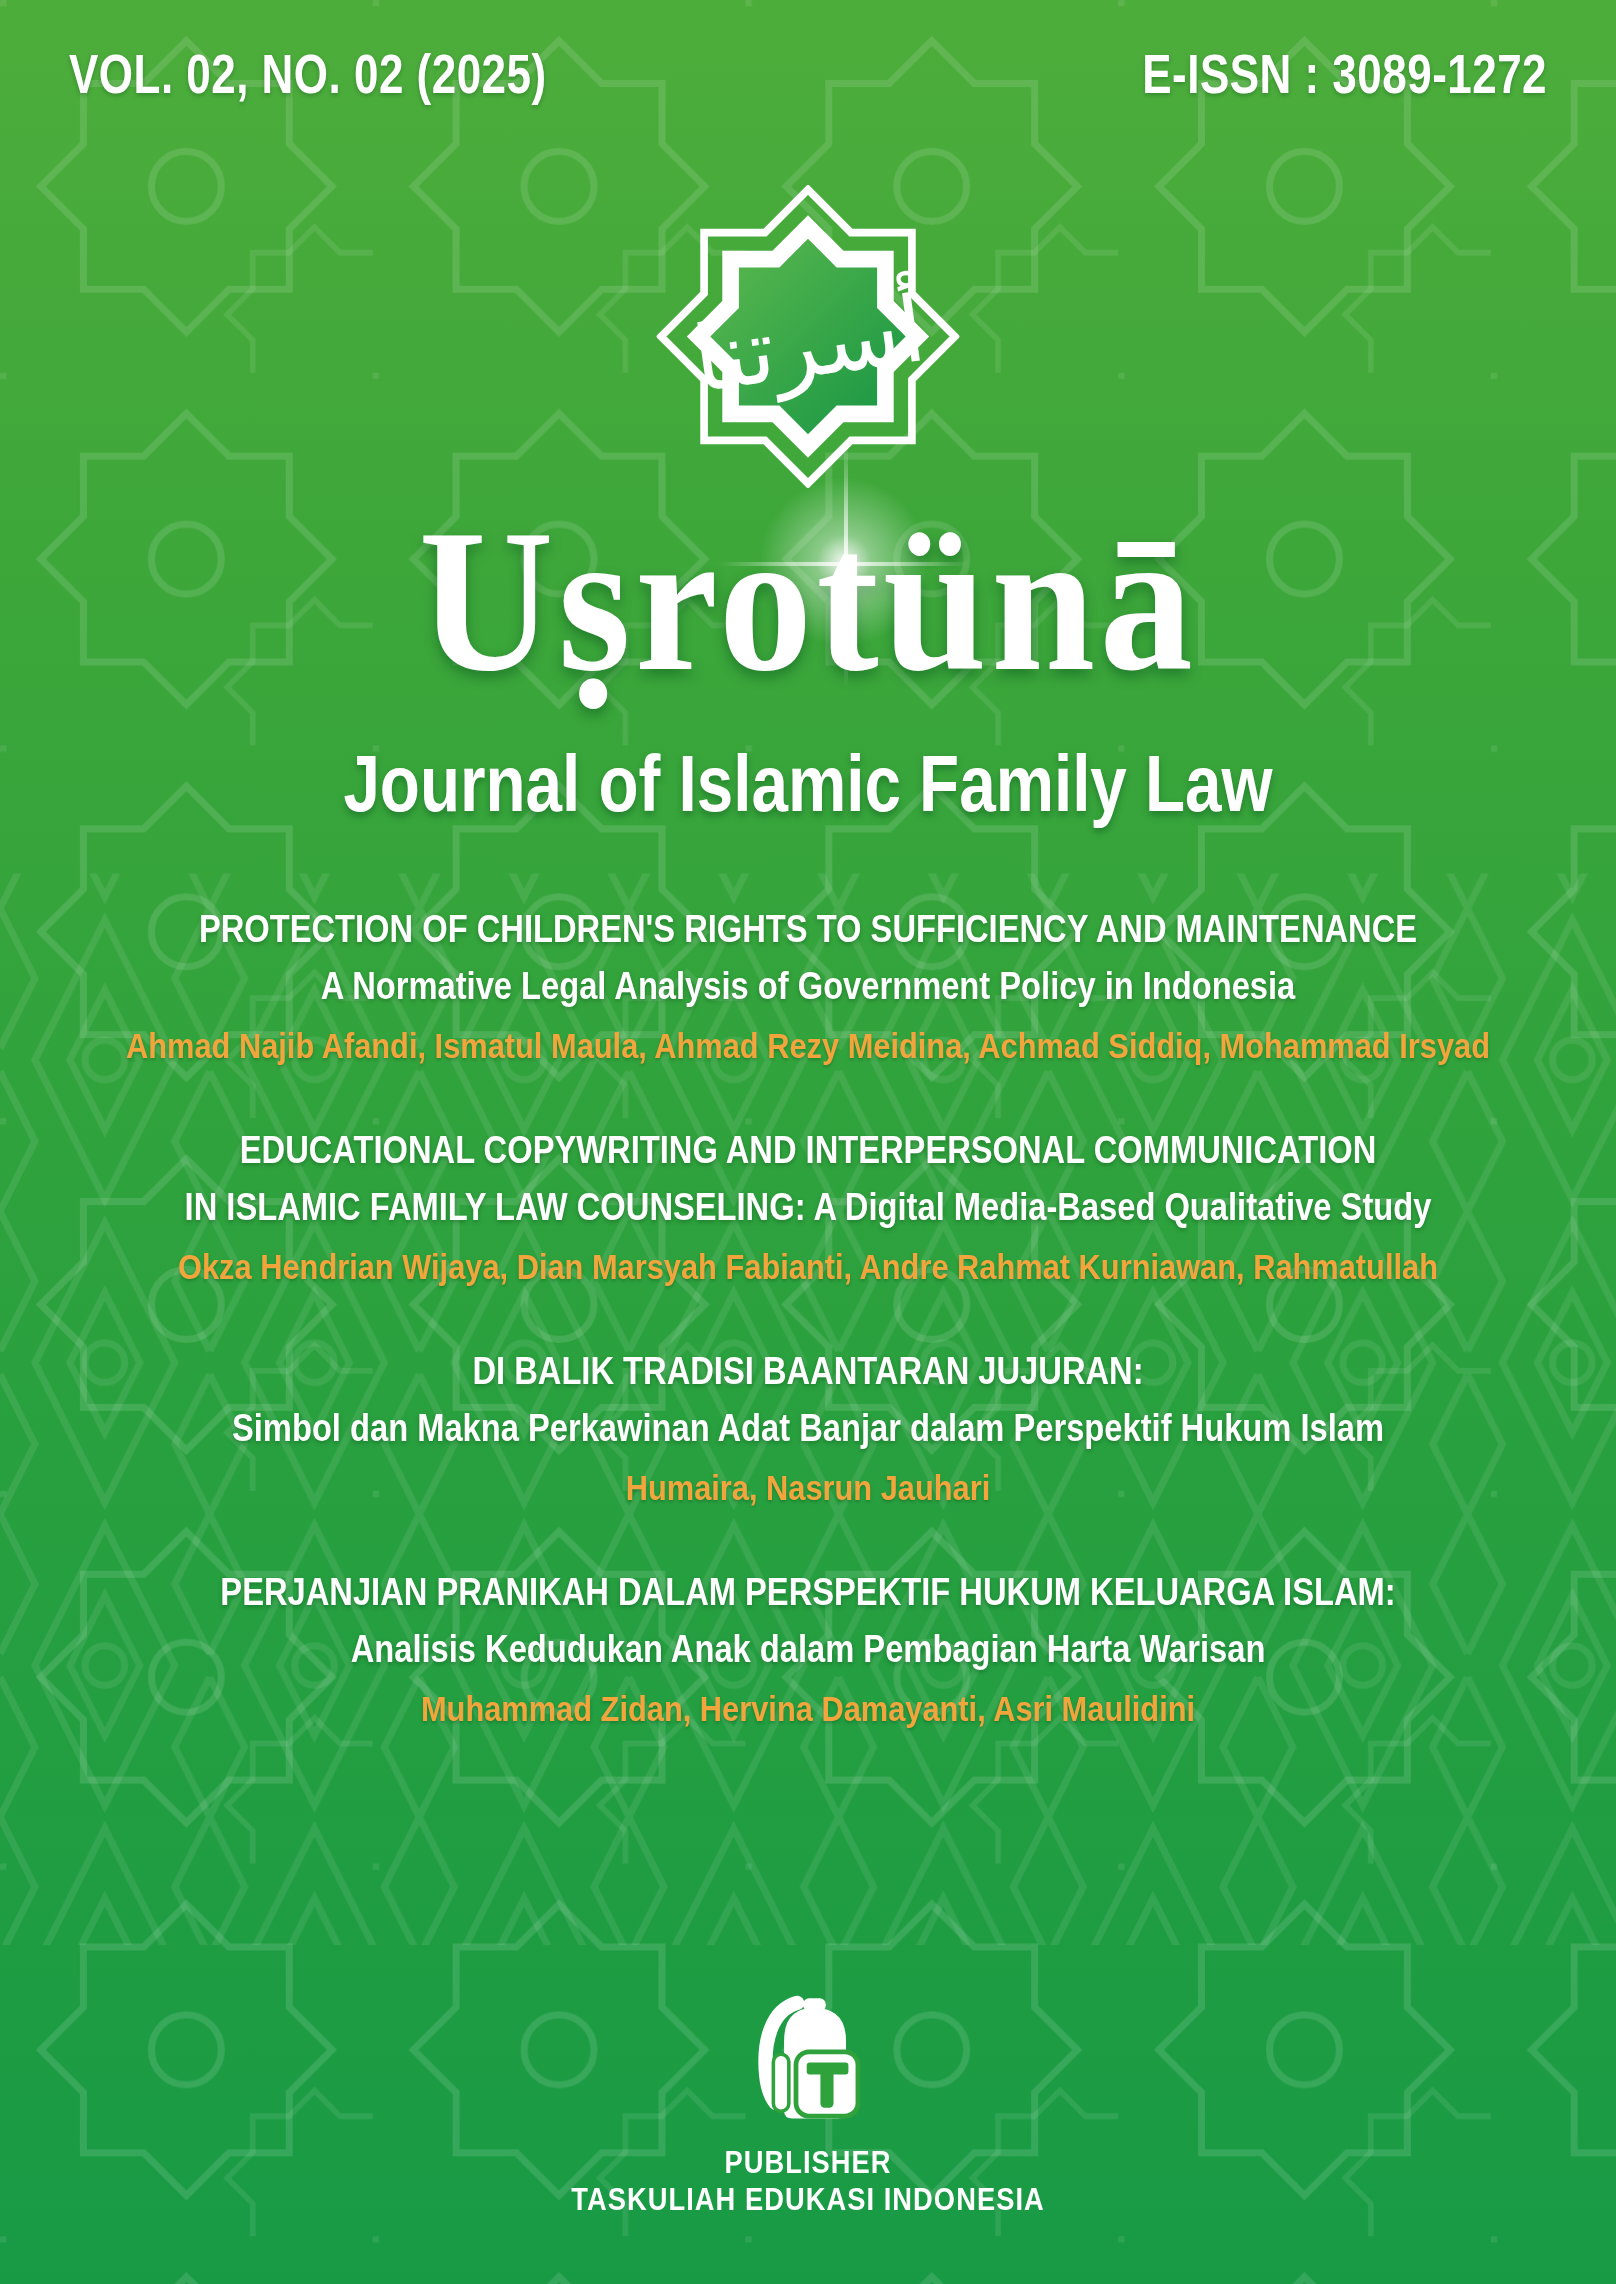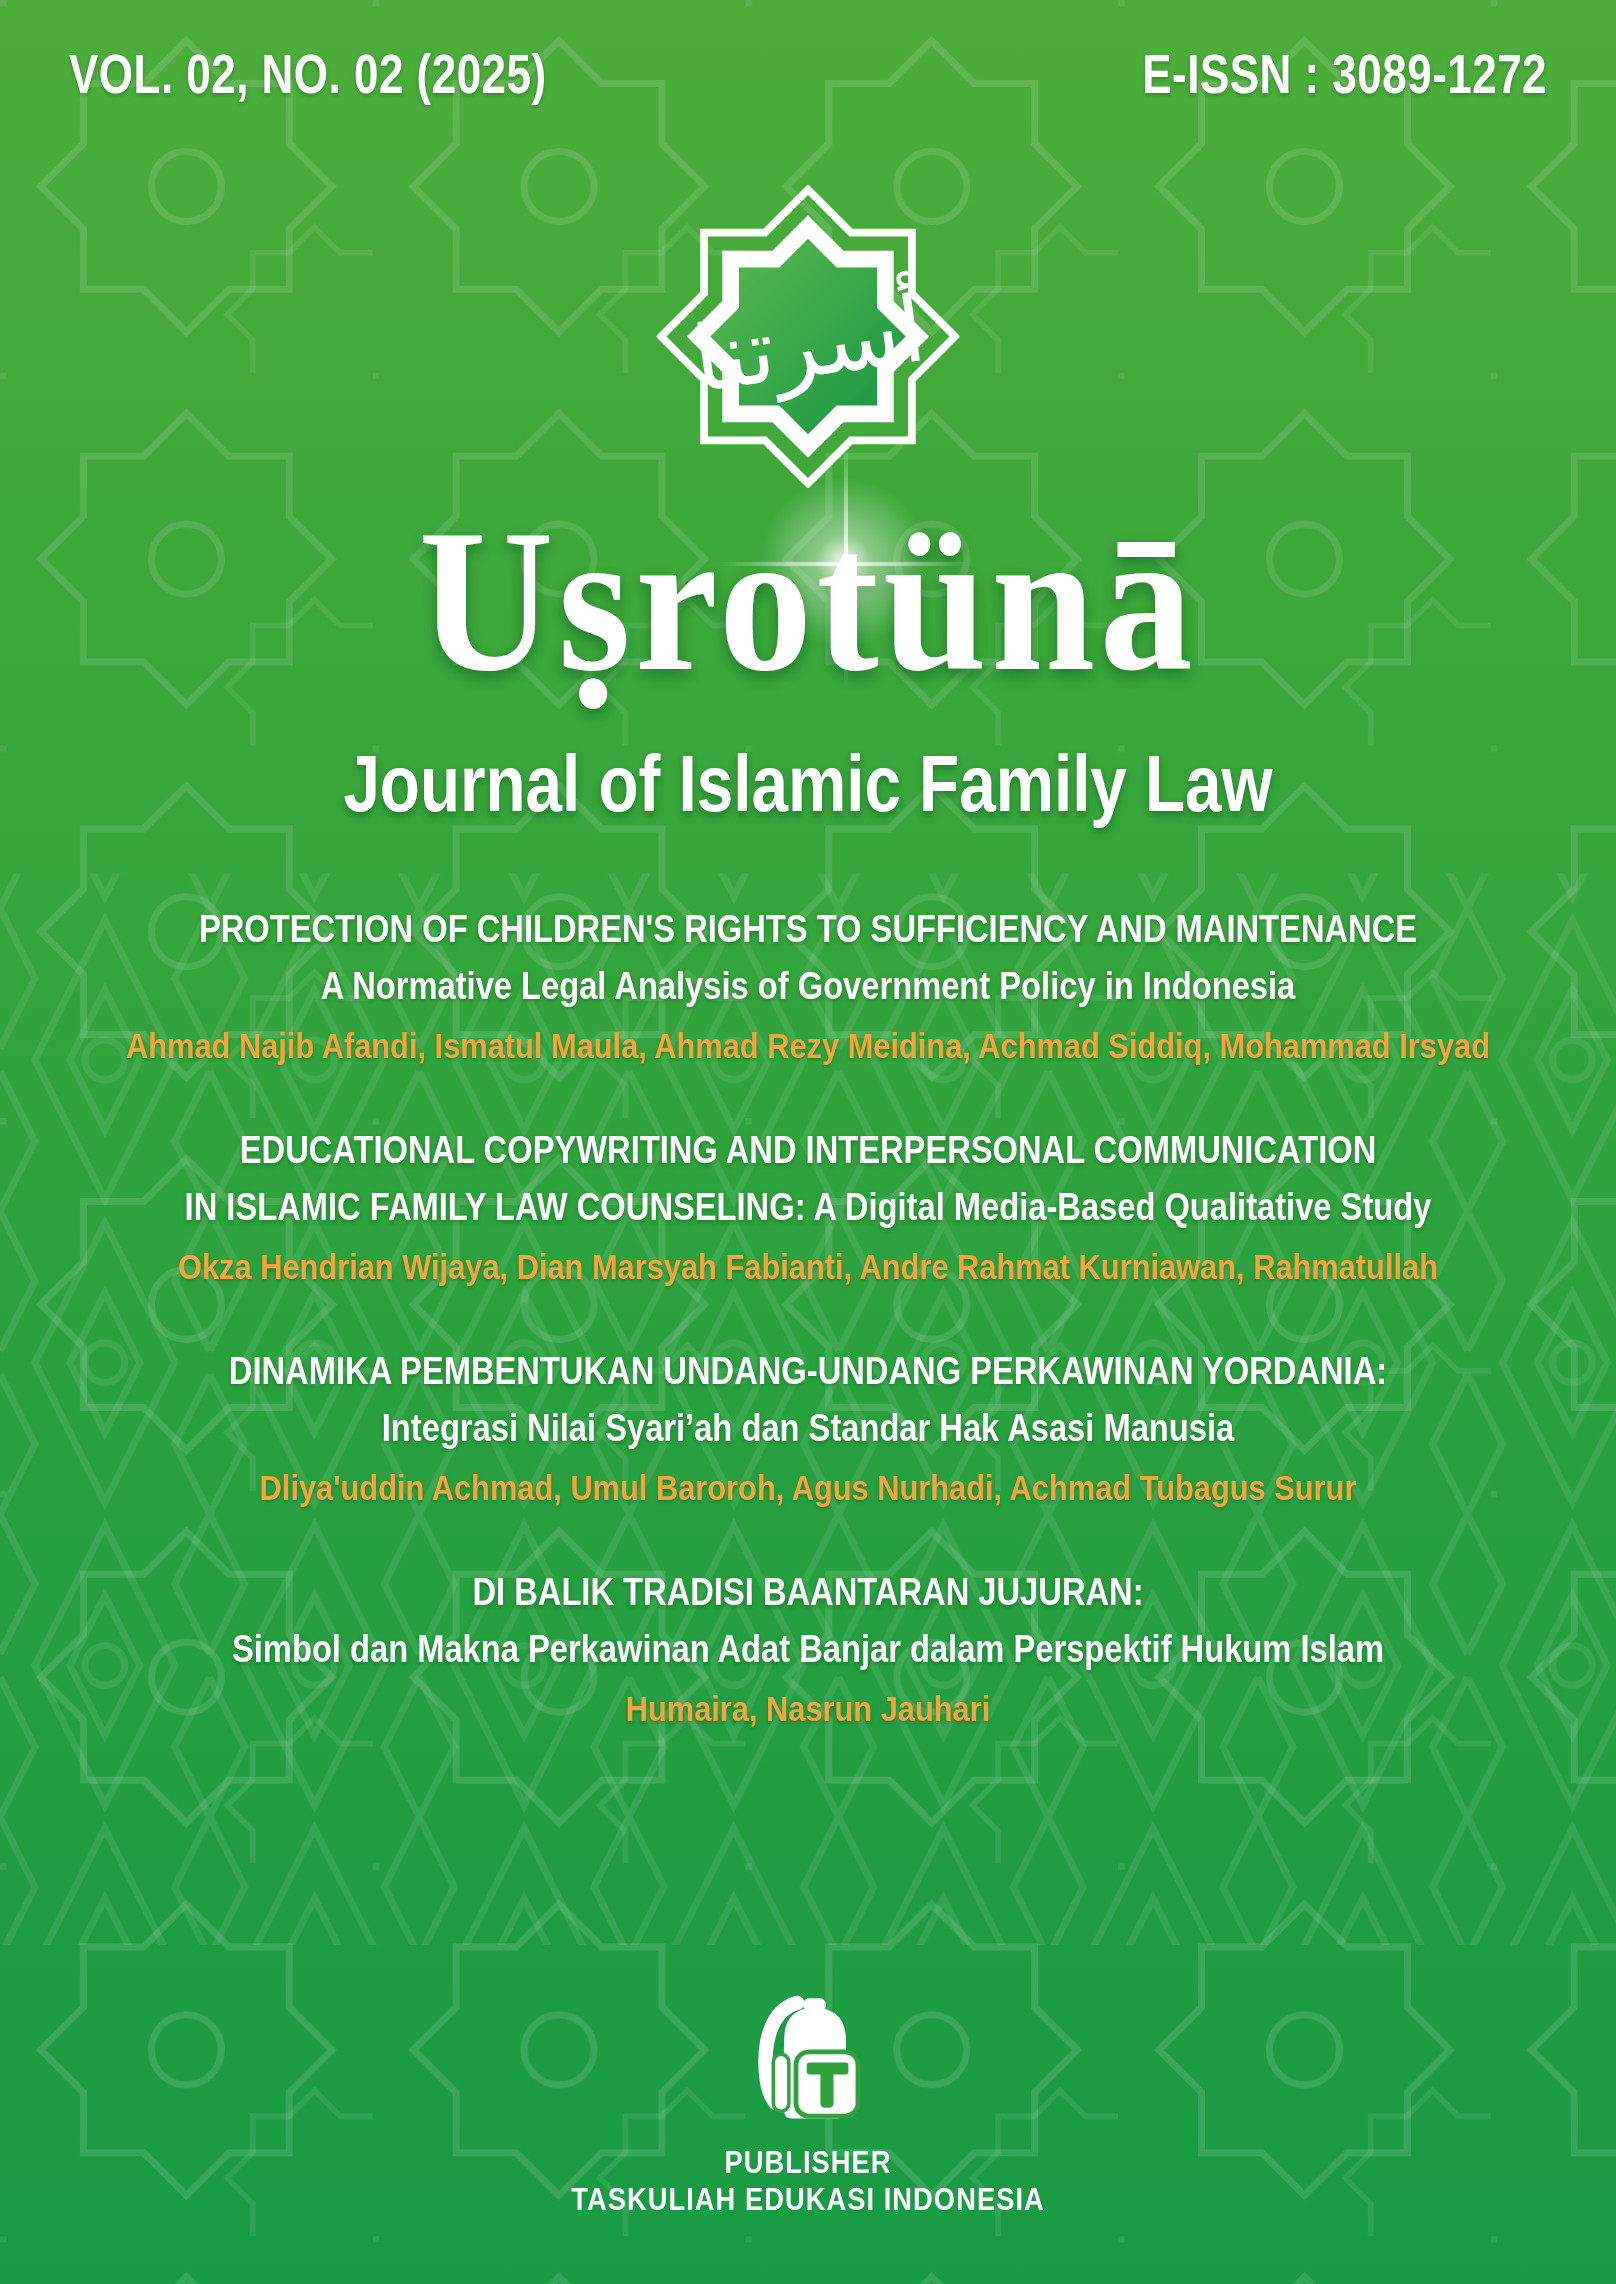--- a/index.html
+++ b/index.html
@@ -118,32 +118,32 @@
     <div class="t-line">A Normative Legal Analysis of Government Policy in Indonesia</div>
     <div class="authors">Ahmad Najib Afandi, Ismatul Maula, Ahmad Rezy Meidina, Achmad Siddiq, Mohammad Irsyad</div>
   </section>
 
   <section class="article">
     <div class="t-line">EDUCATIONAL COPYWRITING AND INTERPERSONAL COMMUNICATION</div>
     <div class="t-line">IN ISLAMIC FAMILY LAW COUNSELING: A Digital Media-Based Qualitative Study</div>
     <div class="authors">Okza Hendrian Wijaya, Dian Marsyah Fabianti, Andre Rahmat Kurniawan, Rahmatullah</div>
   </section>
 
-  <section class="article">
-    <div class="t-line">DINAMIKA PEMBENTUKAN UNDANG-UNDANG PERKAWINAN YORDANIA:</div>
-    <div class="t-line">Integrasi Nilai Syari’ah dan Standar Hak Asasi Manusia</div>
-    <div class="authors">Dliya'uddin Achmad, Umul Baroroh, Agus Nurhadi, Achmad Tubagus Surur</div>
-  </section>
 
   <section class="article">
     <div class="t-line">DI BALIK TRADISI BAANTARAN JUJURAN:</div>
     <div class="t-line">Simbol dan Makna Perkawinan Adat Banjar dalam Perspektif Hukum Islam</div>
     <div class="authors">Humaira, Nasrun Jauhari</div>
   </section>
 
+  <section class="article">
+    <div class="t-line">PERJANJIAN PRANIKAH DALAM PERSPEKTIF HUKUM KELUARGA ISLAM:</div>
+    <div class="t-line">Analisis Kedudukan Anak dalam Pembagian Harta Warisan</div>
+    <div class="authors">Muhammad Zidan, Hervina Damayanti, Asri Maulidini</div>
+  </section>
 
 </main>
 
 <footer class="publisher">
   <svg class="backpack" viewBox="0 0 230 250" xmlns="http://www.w3.org/2000/svg">
     <path d="M96,20 C54,32 38,82 44,142 C46,162 51,177 60,188" fill="none" stroke="#ffffff" stroke-width="24" stroke-linecap="round"></path>
     <rect x="106" y="12" width="38" height="22" rx="10" fill="#ffffff"></rect>
     <path d="M74,202 L74,84 Q74,28 124,28 Q178,28 178,84 L178,202 Q178,214 164,214 L88,214 Q74,214 74,202 Z" fill="#ffffff"></path>
     <rect x="56" y="106" width="26" height="96" rx="13" fill="#ffffff" stroke="#2fa23c" stroke-width="6"></rect>
     <rect x="94" y="102" width="104" height="108" rx="22" fill="#ffffff" stroke="#2fa23c" stroke-width="8"></rect>

